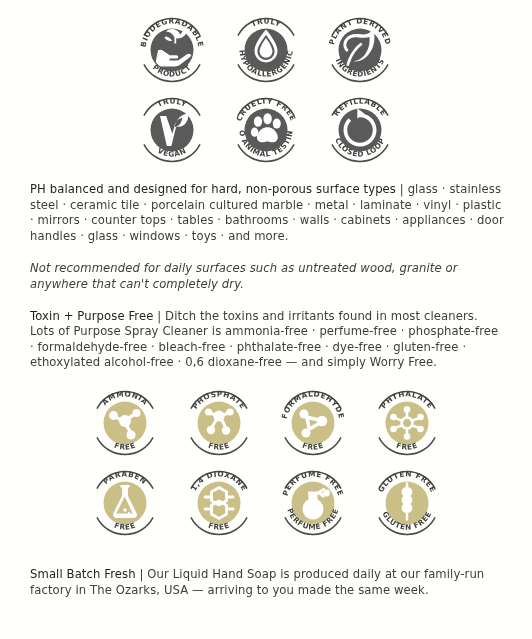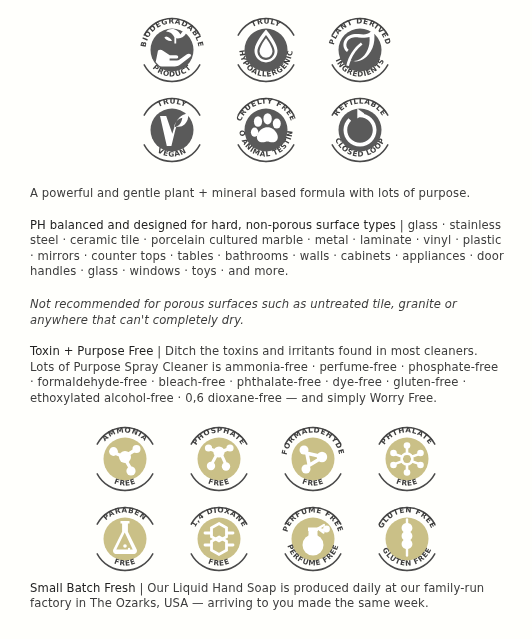--- a/index.html
+++ b/index.html
@@ -24,21 +24,21 @@
   p{
     margin:0;
     font-size:11.6px;
     line-height:15.6px;
     color:#3d3d3d;
     letter-spacing:0.01em;
   }
   p.lede{margin-top:20px;}
   p.block{margin-top:16px;}
   p.note{margin-top:17px;font-style:italic;color:#3d3d3d;}
-  p.tail{margin-top:6px;}
+  p.tail{margin-top:28px;}
   b{font-weight:normal;color:#222;}
 
   .gold-rows{margin-top:16px;}
   .gold-rows .badge-grid + .badge-grid{margin-top:8px;}
 </style>
 </head>
 <body>
 
 <div class="page">
 
@@ -182,25 +182,24 @@
     </text>
     <text font-family="DejaVu Sans, Liberation Sans, sans-serif" font-size="7.3" font-weight="bold" fill="#3f3f3f" letter-spacing="0.6">
       <textPath href="#arc5b" startOffset="50%" text-anchor="middle" side="right">CLOSED LOOP</textPath>
     </text>
   </svg>
       </div>
     </div>
 
   <div class="copy">
 
-    <p class="lede">A powerful and gentle plant + mineral based formula with lots of purpose.</p>
 
     <p class="block"><b>PH balanced and designed for hard, non-porous surface types</b><span> | glass · stainless steel · ceramic tile · porcelain cultured marble · metal · laminate · vinyl · plastic · mirrors · counter tops · tables · bathrooms · walls · cabinets · appliances · door handles · glass · windows · toys · and more.</span></p>
 
-    <p class="note">Not recommended for porous surfaces such as untreated tile, granite or anywhere that can't completely dry.</p>
+    <p class="note">Not recommended for daily surfaces such as untreated wood, granite or anywhere that can't completely dry.</p>
 
     <p class="block"><b>Toxin + Purpose Free</b><span> | Ditch the toxins and irritants found in most cleaners. Lots of Purpose Spray Cleaner is ammonia-free · perfume-free · phosphate-free · formaldehyde-free · bleach-free · phthalate-free · dye-free · gluten-free · ethoxylated alcohol-free · 0,6 dioxane-free — and simply Worry Free.</span></p>
   </div>
 
   <div class="gold-rows">
     <div class="badge-grid" id="goldRow1">
         <div class="badge">
   <svg viewBox="0 0 72 72" xmlns="http://www.w3.org/2000/svg" aria-hidden="true">
     <defs>
       <path id="arc6t" d="M 36,36 m -26.5,0 a 26.5,26.5 0 0 1 53,0" fill="none"></path>

